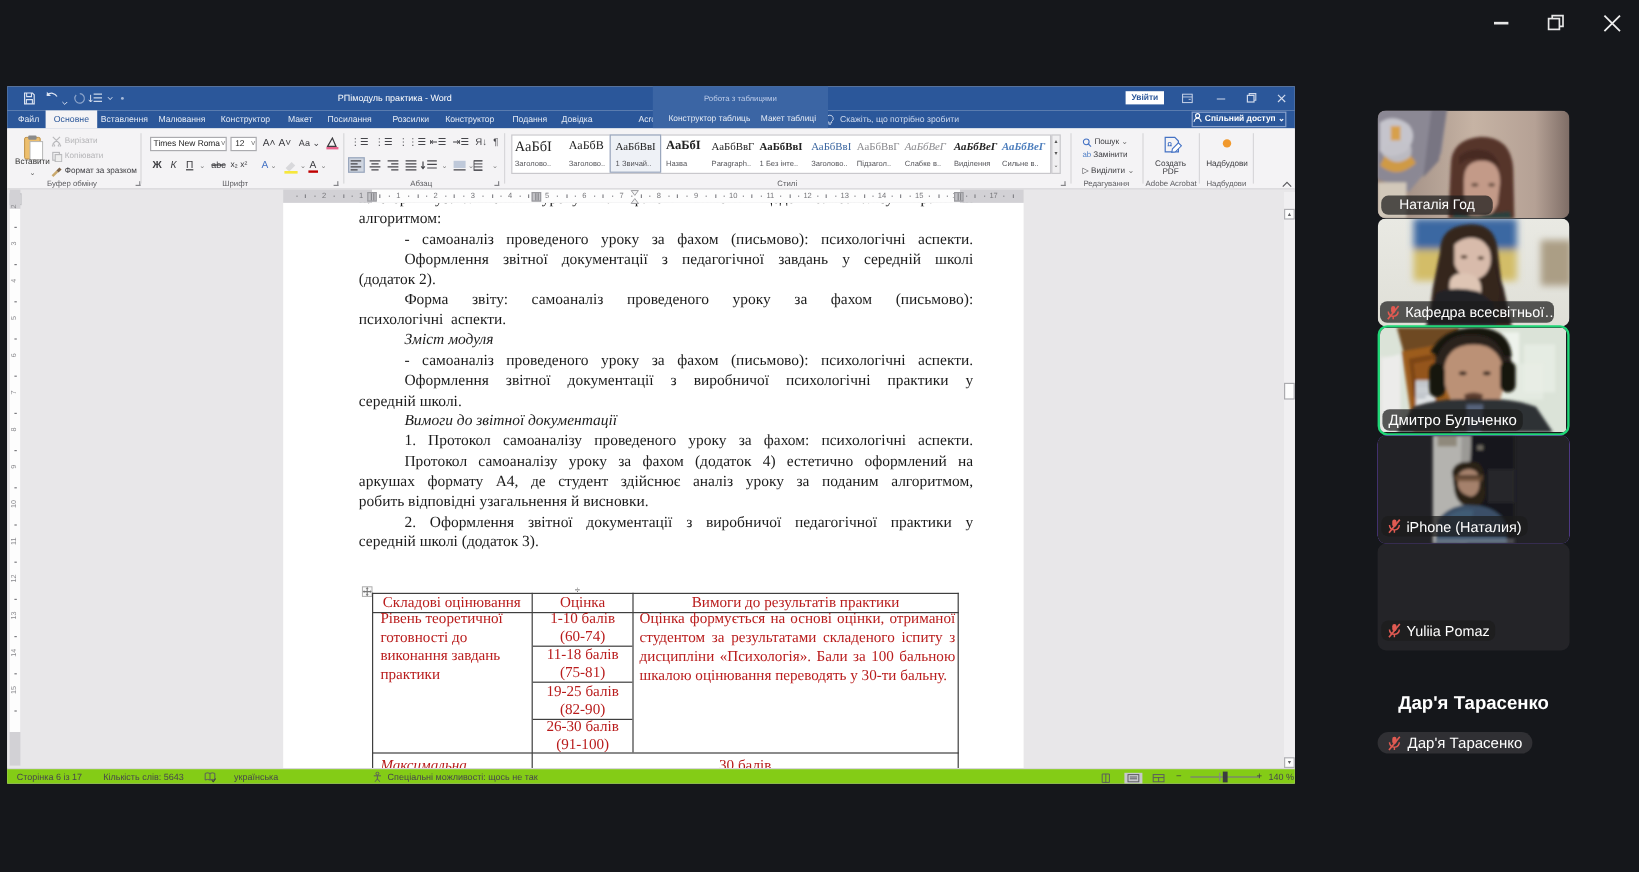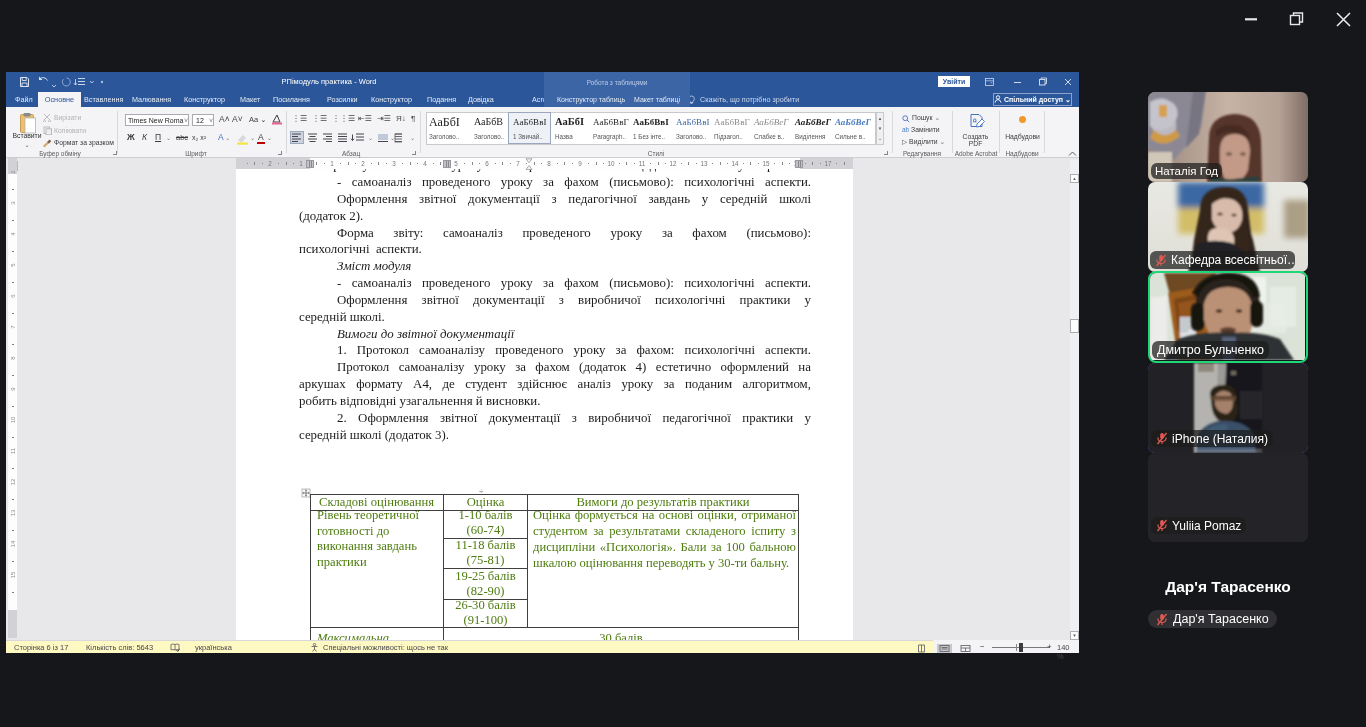--- a/index.html
+++ b/index.html
@@ -24,21 +24,21 @@
 #docarea{position:absolute;left:0;top:86px;width:1073px;height:482px;background:#e8e7e9;overflow:hidden}
 #page{position:absolute;left:230px;top:11px;width:617px;height:471px;background:#fff;overflow:hidden}
 #bodytext{position:absolute;left:63px;top:-11.7px;width:512px;font-family:"Liberation Serif",serif;font-size:12.9px;line-height:16.83px;color:#1c1c1c}
 .ln{height:16.83px;overflow:hidden;white-space:nowrap}
 .jl{text-align:justify;white-space:normal}
 .jl::after{content:"";display:inline-block;width:100%;height:0}
 .ind{text-indent:38px}
 
 #vsb{position:absolute;left:1064px;top:88px;width:9px;height:480px;background:#f0eff1}
 
-#status{position:absolute;left:0;top:568px;width:927px;height:13px;background:#fef9c3;border-top:1px solid #d8d7da;font-size:7.5px;color:#47474b}
+#status{position:absolute;left:0;top:568px;width:1073px;height:13px;background:#84cc16;border-top:1px solid #d8d7da;font-size:7.5px;color:#47474b}
 
 .tile{position:absolute;left:1148px;width:160px;border-radius:7px;overflow:hidden}
 .vlabel{position:absolute;background:rgba(28,28,28,.72);border-radius:6px;color:#fff;display:flex;align-items:center;white-space:nowrap}
 .mic{flex:0 0 auto}
 </style></head>
 <body>
 <div id="stage">
 
   <svg class="wc" viewBox="0 0 138 40">
     <rect x="17" y="18.2" width="12" height="2.2" fill="#e6e6e6"></rect>
@@ -241,20 +241,21 @@
       <div class="grplabel" style="left:993px;width:46px">Надбудови</div>
       <div class="gdiv" style="left:1038px"></div>
       <svg class="abs" style="left:1062px;top:44px" width="9" height="6" viewBox="0 0 9 6">
           <path d="M1 4.5 L4.5 1 L8 4.5" stroke="#5a5a5e" stroke-width="1" fill="none"></path>
         </svg>
     </div>
     <div id="docarea">
       <div id="page">
         <div id="bodytext">
           <div class="ln jl">категорії узагальнення уроку та фахові вимоги щодо самоаналізу практики</div>
+          <div class="ln">алгоритмом:</div>
           <div class="ln jl ind">- самоаналіз проведеного уроку за фахом (письмово): психологічні аспекти.</div>
           <div class="ln jl ind">Оформлення звітної документації з педагогічної завдань у середній школі</div>
           <div class="ln">(додаток 2).</div>
           <div class="ln jl ind">Форма звіту: самоаналіз проведеного уроку за фахом (письмово):</div>
           <div class="ln">психологічні&nbsp; аспекти.</div>
           <div class="ln ind" style="font-style:italic">Зміст модуля</div>
           <div class="ln jl ind">- самоаналіз проведеного уроку за фахом (письмово): психологічні аспекти.</div>
           <div class="ln jl ind">Оформлення звітної документації з виробничої психологічні практики у</div>
           <div class="ln">середній школі.</div>
           <div class="ln ind" style="font-style:italic">Вимоги до звітної документації</div>
@@ -267,21 +268,21 @@
         </div>
 
         <svg class="abs" style="left:65px;top:319px" width="10" height="10" viewBox="0 0 10 10">
             <rect x="1" y="1" width="8" height="8" fill="#fafafa" stroke="#aaa" stroke-width=".8"></rect>
             <path d="M5 2 v6 M2 5 h6" stroke="#777" stroke-width=".9"></path>
             <path d="M5 1.2 l-1.2 1.5 h2.4z M5 8.8 l-1.2-1.5 h2.4z M1.2 5 l1.5-1.2 v2.4z M8.8 5 l-1.5-1.2 v2.4z" fill="#777"></path>
           </svg>
 
         <div class="abs" style="left:243px;top:319px;width:5px;height:8px;color:#555;font-size:8px;line-height:8px">÷</div>
 
-        <div id="tbl" class="abs" style="left:74px;top:325px;width:489px;height:146px;font-family:'Liberation Serif',serif;font-size:12.6px;color:#4d7c0f">
+        <div id="tbl" class="abs" style="left:74px;top:325px;width:489px;height:146px;font-family:'Liberation Serif',serif;font-size:12.6px;color:#b91c1c">
 
           <div class="abs" style="left:0;top:0;width:489px;height:1px;background:#3f3f3f"></div>
           <div class="abs" style="left:0;top:16px;width:489px;height:1px;background:#3f3f3f"></div>
           <div class="abs" style="left:0;top:133px;width:489px;height:1px;background:#3f3f3f"></div>
           <div class="abs" style="left:0;top:0;width:1px;height:146px;background:#3f3f3f"></div>
           <div class="abs" style="left:133px;top:0;width:1px;height:146px;background:#3f3f3f"></div>
           <div class="abs" style="left:217px;top:0;width:1px;height:133px;background:#3f3f3f"></div>
           <div class="abs" style="left:488px;top:0;width:1px;height:146px;background:#3f3f3f"></div>
           <div class="abs" style="left:134px;top:44px;width:83px;height:1px;background:#3f3f3f"></div>
           <div class="abs" style="left:134px;top:74px;width:83px;height:1px;background:#3f3f3f"></div>
@@ -496,21 +497,21 @@
       </g>
       <g filter="url(#b2)">
         <path d="M61 46 Q61 24 86 22 Q111 22 113 48 L114 90 L59 90 Z" fill="#56342b"></path>
         <path d="M68 38 Q78 30 92 34 Q100 38 102 48 Q94 40 82 40 Q72 40 68 46 Z" fill="#462a23"></path>
         <path d="M72 58 Q72 42 87 42 Q102 42 102 60 L100 78 Q96 88 87 90 L78 90 Q73 80 72 70 Z" fill="#c39a88"></path>
         <ellipse cx="81" cy="62" rx="3" ry="1.7" fill="#73584a"></ellipse>
           <ellipse cx="95" cy="62" rx="2.8" ry="1.7" fill="#73584a"></ellipse>
         <path d="M62 90 L64 84 Q75 88 86 87 L110 84 L112 90 Z" fill="#2c403c"></path>
       </g>
     </svg>
-    <div class="vlabel" style="left:3px;top:71px;height:16px;padding:0 4px;font-size:11.5px">Наталія Год</div>
+    <div class="vlabel" style="left:3px;top:71px;height:16px;padding:0 15px;font-size:11.5px">Наталія Год</div>
   </div>
 
   <div class="tile" style="top:182px;height:90px">
     <svg width="160" height="90" viewBox="0 0 160 90">
       <defs>
           <linearGradient id="w2" x1="0" y1="0" x2="0" y2="1">
             <stop offset="0" stop-color="#e9e9e3"></stop>
             <stop offset="1" stop-color="#dfdfd7"></stop>
           </linearGradient>
         </defs>

